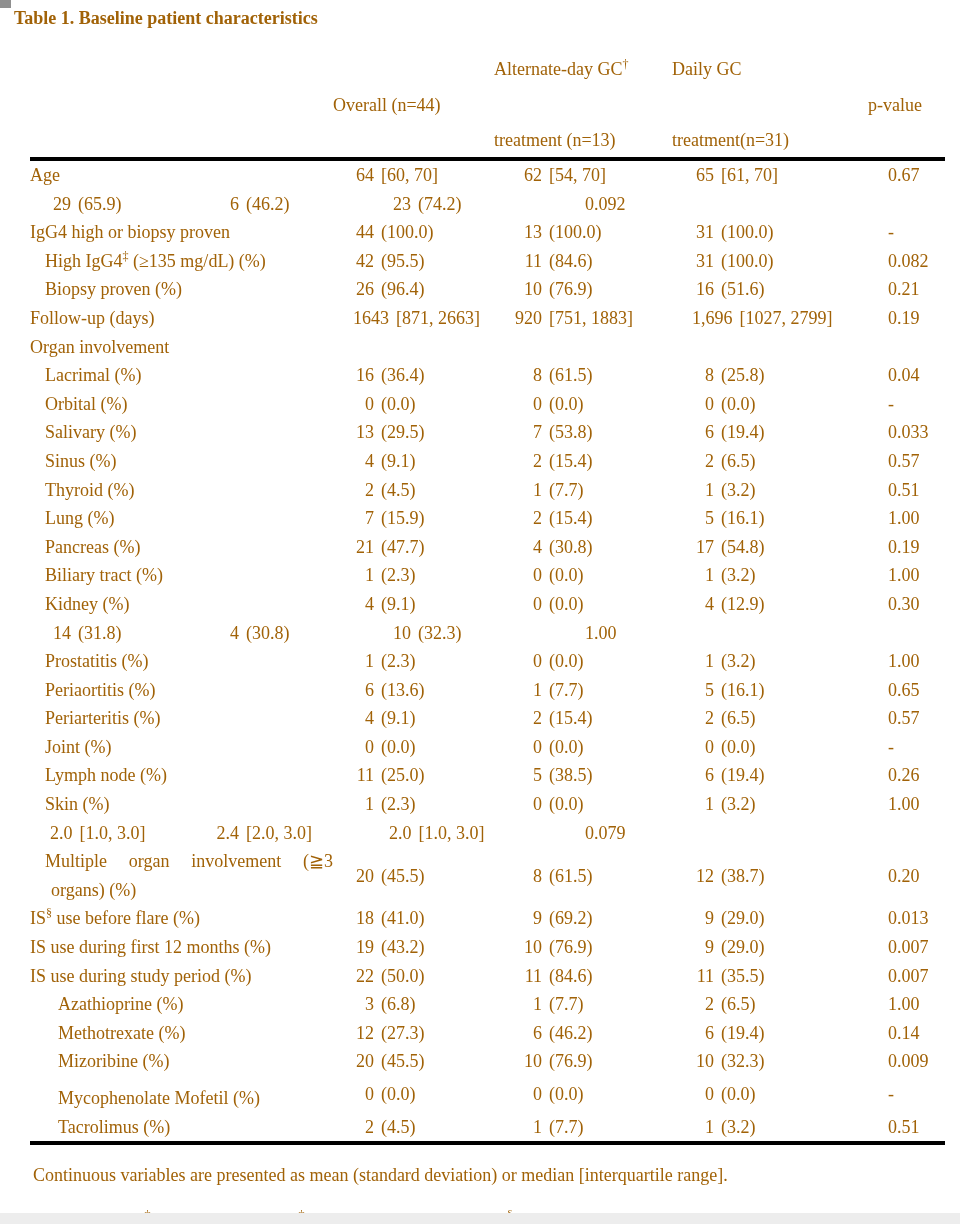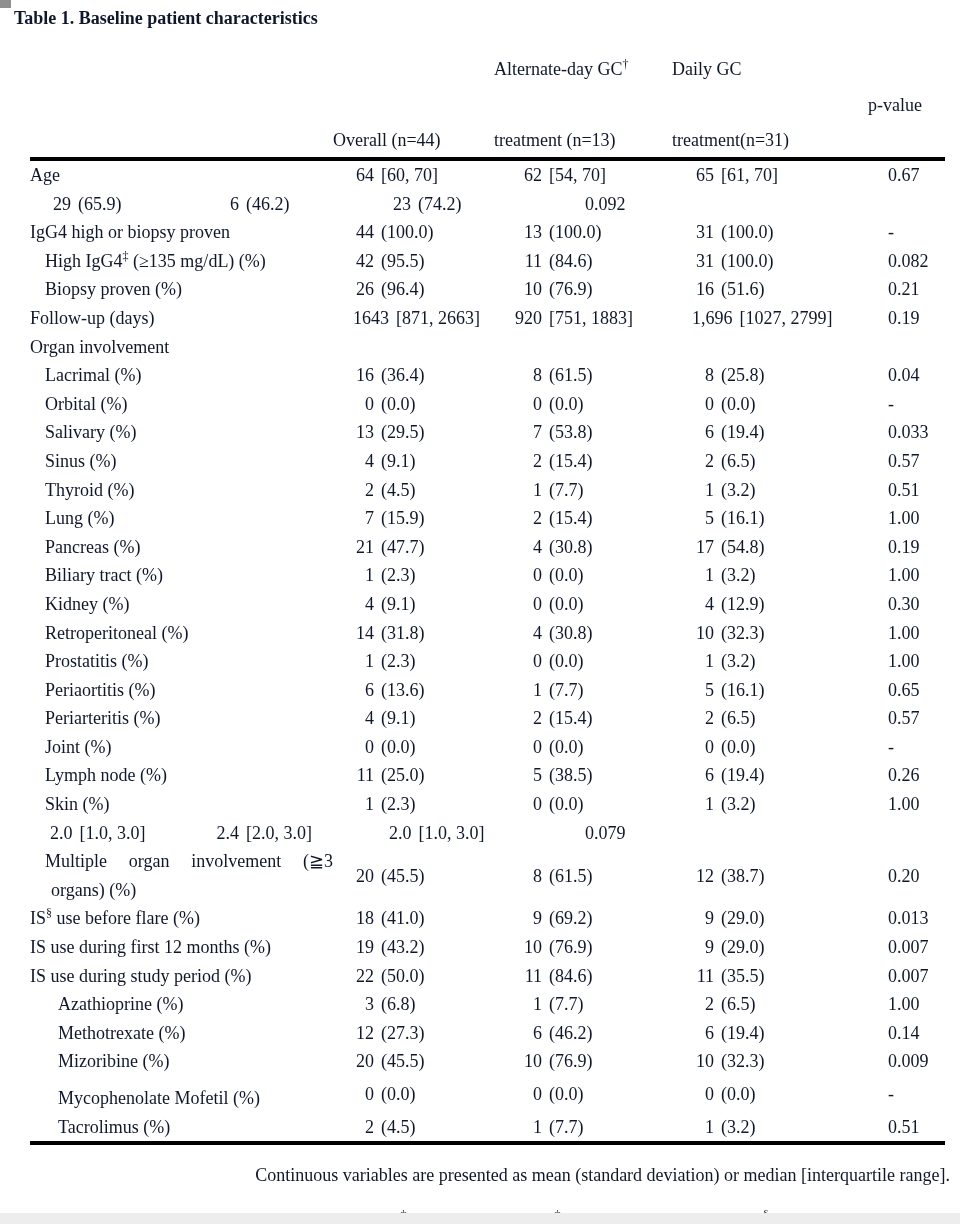--- a/index.html
+++ b/index.html
@@ -1,45 +1,45 @@
 <!DOCTYPE html>
 <html><head>
 <meta charset="utf-8">
 <style>
   html,body{margin:0;padding:0;background:#fff;}
   .page{position:relative;width:960px;height:1224px;background:#ffffff;overflow:hidden;
-        font-family:"Liberation Serif","DejaVu Serif","DejaVu Sans",serif;font-size:18px;color:#0f172a;}
+        font-family:"Liberation Serif","DejaVu Serif","DejaVu Sans",serif;font-size:18px;color:#a16207;}
   .corner-artifact{position:absolute;left:0;top:0;width:11px;height:8px;background:#8f8f8f;}
   .bottom-strip{position:absolute;left:0;bottom:0;width:960px;height:11px;background:#ededed;}
   .title{padding:8px 0 0 14px;font-weight:bold;font-size:18px;}
   .thead{margin:30px 0 0 30px;width:915px;height:92px;display:flex;}
   .hc{box-sizing:border-box;}
   .h-lbl{width:303px;}
-  .h1{width:161px;display:flex;align-items:flex-end;}
+  .h1{width:161px;display:flex;align-items:center;}
   .h2{width:178px;display:flex;flex-direction:column;justify-content:space-between;}
   .h3{width:196px;display:flex;flex-direction:column;justify-content:space-between;}
   .h4{flex:1;display:flex;align-items:center;}
   .rule{margin-left:30px;width:915px;height:4px;background:#000;}
   .rule-top{margin-top:6px;}
   .rule-bottom{margin-top:0;}
   .tbody{margin-left:30px;width:915px;}
   .row{display:flex;min-height:28.6px;line-height:28.6px;align-items:center;}
   .lbl{width:303px;box-sizing:border-box;}
   .lbl.justify{text-align:justify;line-height:28.6px;}
   .c{box-sizing:border-box;white-space:nowrap;}
   .c1{width:161px;margin-left:20px;}
   .c2{width:178px;}
   .c3{width:196px;}
   .c4{flex:1;}
   .n{display:inline-block;text-align:right;white-space:nowrap;margin-right:7px;}
   .c1 .n{min-width:21px;}
   .c2 .n{min-width:28px;}
   .c3 .n{min-width:22px;}
   sup{font-size:12px;line-height:0;}
-  .footnote{margin-left:50px;width:900px;text-align:right;}
+  .footnote{margin-left:33px;width:900px;}
   .fn1{margin-top:20px;}
   .fn2{margin-top:24px;}
 </style>
 </head>
 <body>
 
 <div class="page">
   <div class="corner-artifact"></div>
 
   <div class="title">Table 1. Baseline patient characteristics</div>
@@ -170,21 +170,20 @@
         <div class="c c4">1.00</div>
       </div>
       <div class="row">
         <div class="lbl" style="padding-left: 15px;">Kidney (%)</div>
         <div class="c c1"><span class="n">4</span><span class="r">(9.1)</span></div>
         <div class="c c2"><span class="n">0</span><span class="r">(0.0)</span></div>
         <div class="c c3"><span class="n">4</span><span class="r">(12.9)</span></div>
         <div class="c c4">0.30</div>
       </div>
       <div class="row">
-        <div class="lbl" style="padding-left: 15px;">Retroperitoneal (%)</div>
         <div class="c c1"><span class="n">14</span><span class="r">(31.8)</span></div>
         <div class="c c2"><span class="n">4</span><span class="r">(30.8)</span></div>
         <div class="c c3"><span class="n">10</span><span class="r">(32.3)</span></div>
         <div class="c c4">1.00</div>
       </div>
       <div class="row">
         <div class="lbl" style="padding-left: 15px;">Prostatitis (%)</div>
         <div class="c c1"><span class="n">1</span><span class="r">(2.3)</span></div>
         <div class="c c2"><span class="n">0</span><span class="r">(0.0)</span></div>
         <div class="c c3"><span class="n">1</span><span class="r">(3.2)</span></div>

